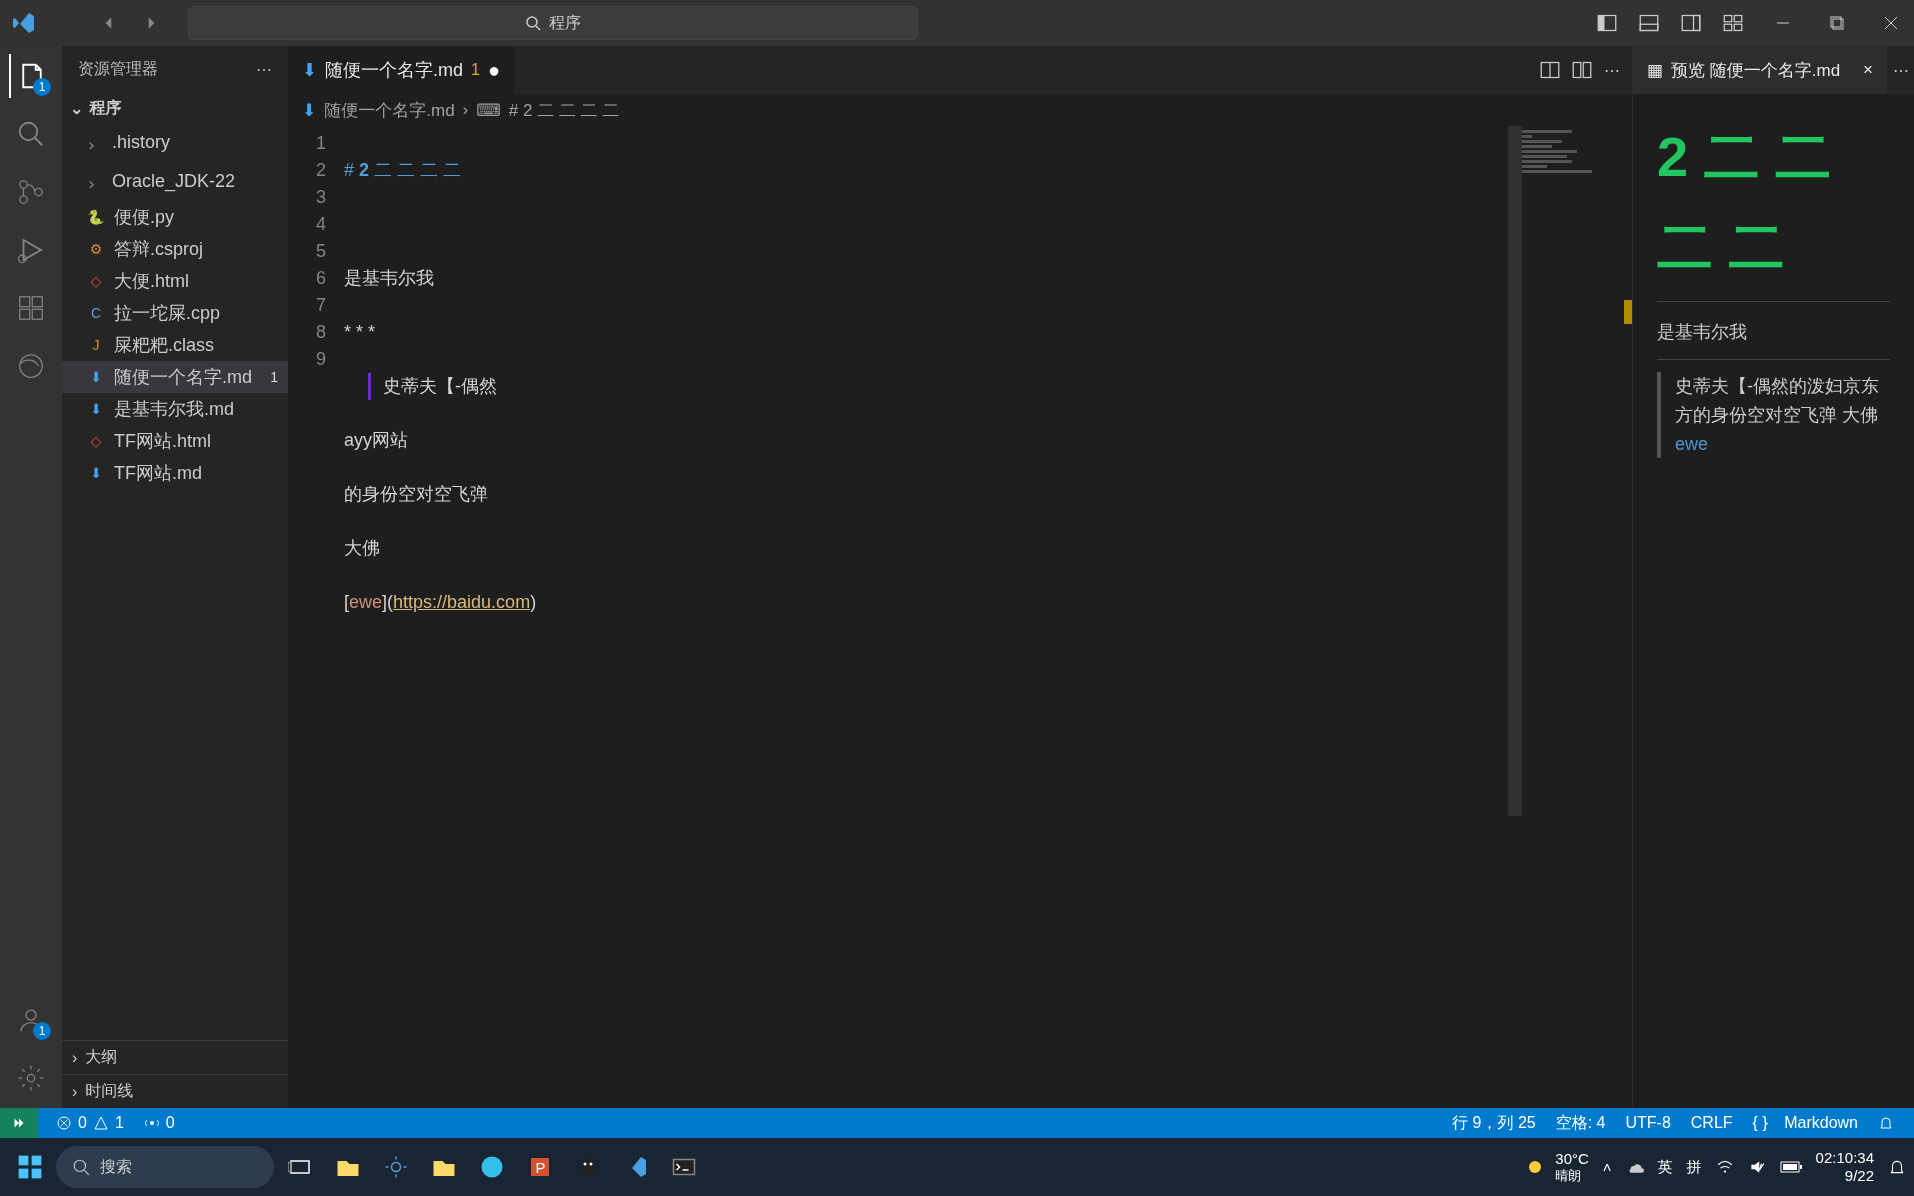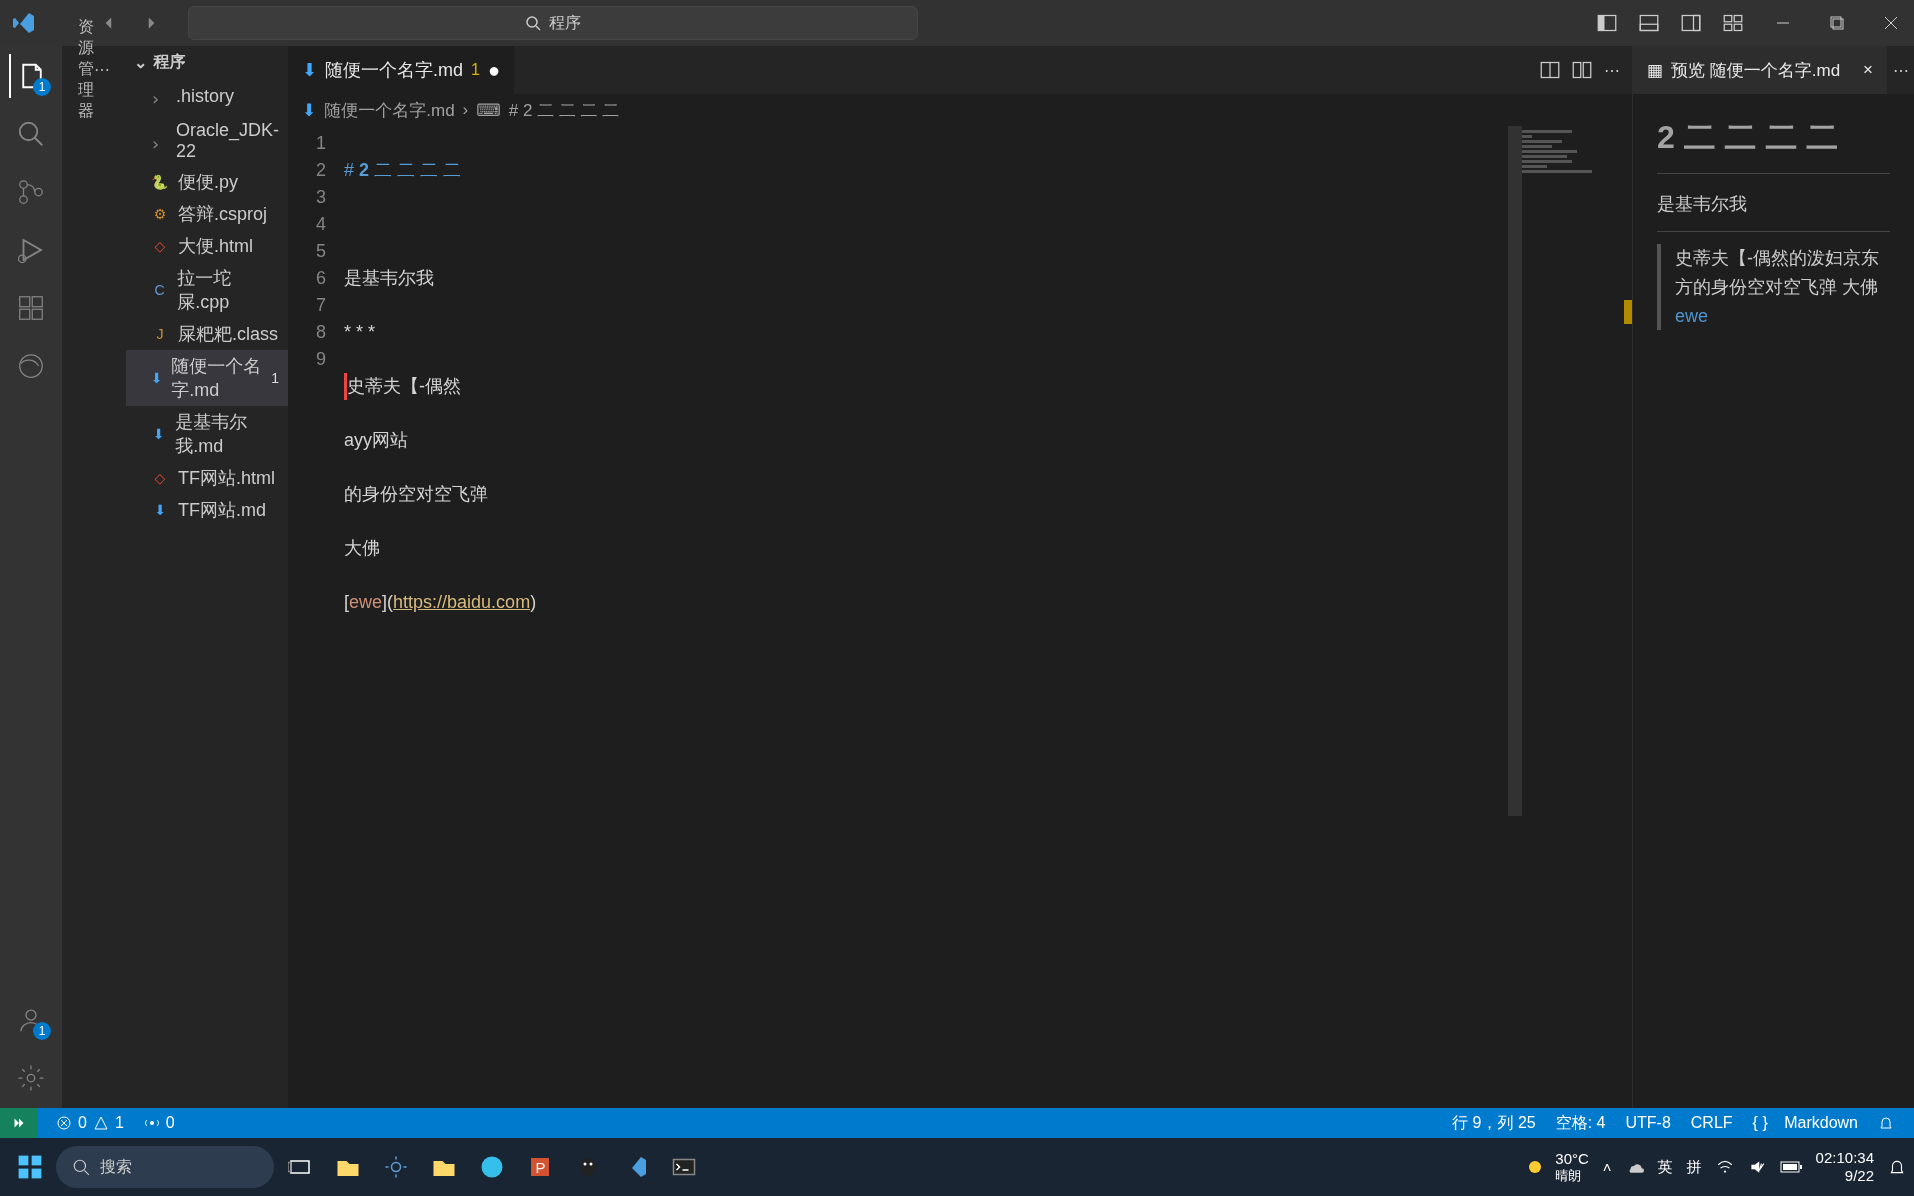--- a/index.html
+++ b/index.html
@@ -18,21 +18,21 @@
 .title-bar .win-controls { display: flex; gap: 24px; margin-left: 20px; }
 
 
 .main { flex: 1; display: flex; min-height: 0; }
 .activity-bar { width: 62px; background: #333333; display: flex; flex-direction: column; align-items: center; padding-top: 8px; gap: 14px; }
 .activity-bar .act { width: 44px; height: 44px; display: flex; align-items: center; justify-content: center; color: #858585; position: relative; }
 .activity-bar .act.active { color: #ffffff; border-left: 2px solid #fff; }
 .activity-bar .act .badge { position: absolute; bottom: 2px; right: 2px; background: #007acc; color: #fff; font-size: 12px; border-radius: 50%; width: 18px; height: 18px; display: flex; align-items: center; justify-content: center; }
 .activity-bar .bottom { margin-top: auto; margin-bottom: 8px; display: flex; flex-direction: column; gap: 14px; }
 
-.sidebar { width: 226px; background: #252526; display: flex; flex-direction: row; }
+.sidebar { width: 226px; background: #252526; display: flex; flex-direction: column; }
 .sidebar-hdr { height: 46px; display: flex; align-items: center; justify-content: space-between; padding: 0 16px; font-size: 16px; color: #bbbbbb; }
 .sidebar-section { padding: 2px 0; }
 .sidebar-section-hdr { display: flex; align-items: center; gap: 6px; padding: 4px 8px; font-size: 16px; font-weight: bold; color: #cccccc; }
 .file-tree { display: flex; flex-direction: column; }
 .file-item { display: flex; align-items: center; gap: 8px; padding: 4px 10px 4px 24px; font-size: 18px; color: #cccccc; cursor: default; }
 .file-item.selected { background: #37373d; }
 .file-item .ficon { width: 20px; height: 20px; display: inline-flex; align-items: center; justify-content: center; font-size: 14px; }
 .file-item .mod { margin-left: auto; color: #ddd; font-size: 14px; }
 .file-item .gutter { width: 16px; text-align: center; }
 .sidebar-collapse { padding: 6px 10px; border-top: 1px solid #3c3c3c; display: flex; align-items: center; gap: 8px; font-size: 16px; color: #cccccc; }
@@ -45,31 +45,31 @@
 .breadcrumb { height: 32px; display: flex; align-items: center; gap: 8px; padding: 0 14px; font-size: 17px; color: #a0a0a0; }
 .editor-body { flex: 1; display: flex; position: relative; overflow: hidden; }
 .gutter { width: 56px; text-align: right; padding-right: 18px; color: #858585; font-family: Consolas, monospace; font-size: 18px; line-height: 27px; padding-top: 4px; }
 .code { flex: 1; font-family: Consolas, monospace; font-size: 18px; line-height: 27px; white-space: pre; color: #d4d4d4; padding-top: 4px; position: relative; }
 .code .md-h { color: #569cd6; }
 .code .md-hn { color: #569cd6; font-weight: bold; }
 .code .md-hr { color: #d4d4d4; }
 .code .md-lb { color: #d4d4d4; }
 .code .md-lt { color: #ce9178; }
 .code .md-url { color: #d7ba7d; text-decoration: underline; }
-.code .quote { border-left: 3px solid #ef4444; display: inline-block; }
+.code .quote { border-left: 3px solid #6d28d9; padding-left: 12px; display: inline-block; margin-left: 24px; }
 .minimap { position: absolute; right: 0; top: 4px; width: 110px; height: 100%; }
 .minimap .mm-line { height: 3px; background: #555; margin-bottom: 2px; }
 .minimap .mm-hl { position: absolute; right: 0; top: 170px; width: 8px; height: 24px; background: #b38b00; }
 .scrollbar { position: absolute; right: 110px; top: 0; width: 14px; height: 690px; background: rgba(100,100,100,0.3); }
 
 .preview-col { width: 282px; background: #1e1e1e; display: flex; flex-direction: column; border-left: 1px solid #2d2d2d; }
 .preview-col .tabs { background: #252526; }
 .preview-col .tab { background: #2d2d2d; color: #e8e8e8; font-size: 17px; }
 .preview-body { flex: 1; padding: 18px 24px; overflow: auto; font-size: 18px; line-height: 1.6; }
-.preview-body h1 { font-size: 32px; font-weight: 600; color: #a3a3a3; border-bottom: 1px solid #444; padding-bottom: 10px; margin-bottom: 16px; }
+.preview-body h1 { font-size: 56px; font-weight: 600; color: #22c55e; border-bottom: 1px solid #444; padding-bottom: 10px; margin-bottom: 16px; }
 .preview-body p { margin-bottom: 10px; color: #cccccc; }
 .preview-body hr { border: none; border-top: 1px solid #444; margin: 12px 0; }
 .preview-body blockquote { border-left: 4px solid #555; padding-left: 14px; color: #cccccc; }
 .preview-body a { color: #4e94ce; text-decoration: none; }
 
 
 .status-bar { height: 30px; background: #007acc; display: flex; align-items: center; font-size: 16px; color: #fff; padding: 0 10px; }
 .status-bar .remote { background: #16825d; height: 100%; display: flex; align-items: center; padding: 0 10px; margin-left: -10px; margin-right: 8px; }
 .status-bar .sbi { padding: 0 10px; display: flex; align-items: center; gap: 6px; }
 .status-bar .right { margin-left: auto; display: flex; justify-content: space-between; }

